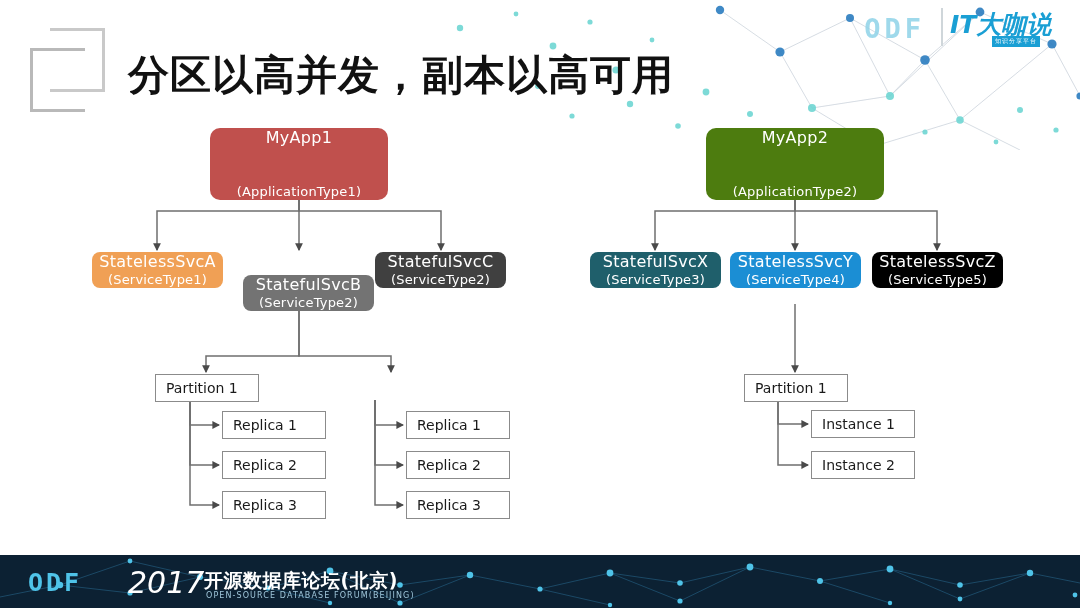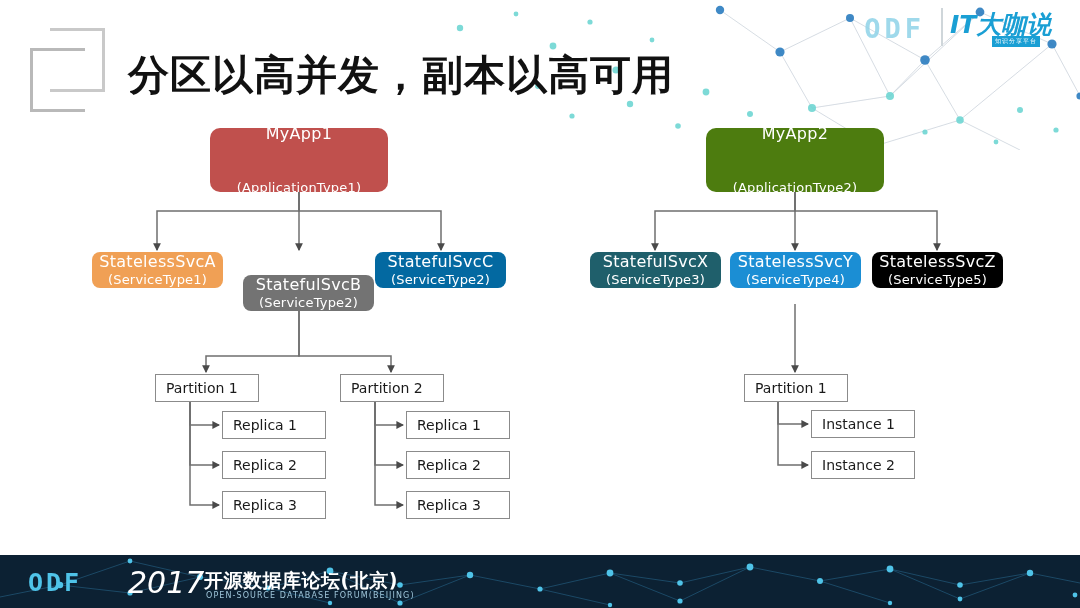--- a/index.html
+++ b/index.html
@@ -54,21 +54,21 @@
 
   .node{
     position:absolute;box-sizing:border-box;
     display:flex;flex-direction:column;align-items:center;justify-content:center;
     text-align:center;color:#fff;
     font-family:"DejaVu Sans","Liberation Sans",sans-serif;
   }
   .node .l1{font-size:16px;line-height:19px;letter-spacing:.3px;}
   .node .l2{font-size:13px;line-height:17px;letter-spacing:.2px;}
 
-  .app{height:64px;border-radius:10px;gap:36px;}
+  .app{height:72px;border-radius:10px;gap:36px;}
   .svc{height:36px;border-radius:8px;}
 
   .plain{
     position:absolute;box-sizing:border-box;
     background:#fff;border:1.3px solid #8b8b8b;border-radius:0;
     display:flex;align-items:center;
     color:#1a1a1a;font-size:14px;
     padding-left:10px;
     font-family:"DejaVu Sans","Liberation Sans",sans-serif;
   }
@@ -214,21 +214,21 @@
     <div class="node svc" style="left:92px;top:144px;width:131px;background:#f0a055;">
       <div class="l1">StatelessSvcA</div>
       <div class="l2">(ServiceType1)</div>
     </div>
 
     <div class="node svc" style="left:243px;top:144px;width:131px;background:#737373;margin-top:23px;">
       <div class="l1">StatefulSvcB</div>
       <div class="l2">(ServiceType2)</div>
     </div>
 
-    <div class="node svc" style="left:375px;top:144px;width:131px;background:#0369a1;">
+    <div class="node svc" style="left:375px;top:144px;width:131px;background:#404040;">
       <div class="l1">StatefulSvcC</div>
       <div class="l2">(ServiceType2)</div>
     </div>
 
     <div class="node svc" style="left:590px;top:144px;width:131px;background:#1f5f6b;">
       <div class="l1">StatefulSvcX</div>
       <div class="l2">(ServiceType3)</div>
     </div>
 
     <div class="node svc" style="left:730px;top:144px;width:131px;background:#1b8ed4;justify-content:center;">
@@ -236,21 +236,20 @@
       <div class="l2">(ServiceType4)</div>
     </div>
 
     <div class="node svc" style="left:872px;top:144px;width:131px;background:#000000;">
       <div class="l1">StatelessSvcZ</div>
       <div class="l2">(ServiceType5)</div>
     </div>
 
     <div class="plain" style="left:155px;top:266px;width:104px;height:28px;">Partition 1</div>
 
-    <div class="plain" style="left:340px;top:266px;width:104px;height:28px;">Partition 2</div>
 
     <div class="plain" style="left:744px;top:266px;width:104px;height:28px;">Partition 1</div>
 
     <div class="plain" style="left:222px;top:303px;width:104px;height:28px;">Replica 1</div>
     <div class="plain" style="left:222px;top:343px;width:104px;height:28px;">Replica 2</div>
     <div class="plain" style="left:222px;top:383px;width:104px;height:28px;">Replica 3</div>
 
     <div class="plain" style="left:406px;top:303px;width:104px;height:28px;">Replica 1</div>
     <div class="plain" style="left:406px;top:343px;width:104px;height:28px;">Replica 2</div>
     <div class="plain" style="left:406px;top:383px;width:104px;height:28px;">Replica 3</div>

